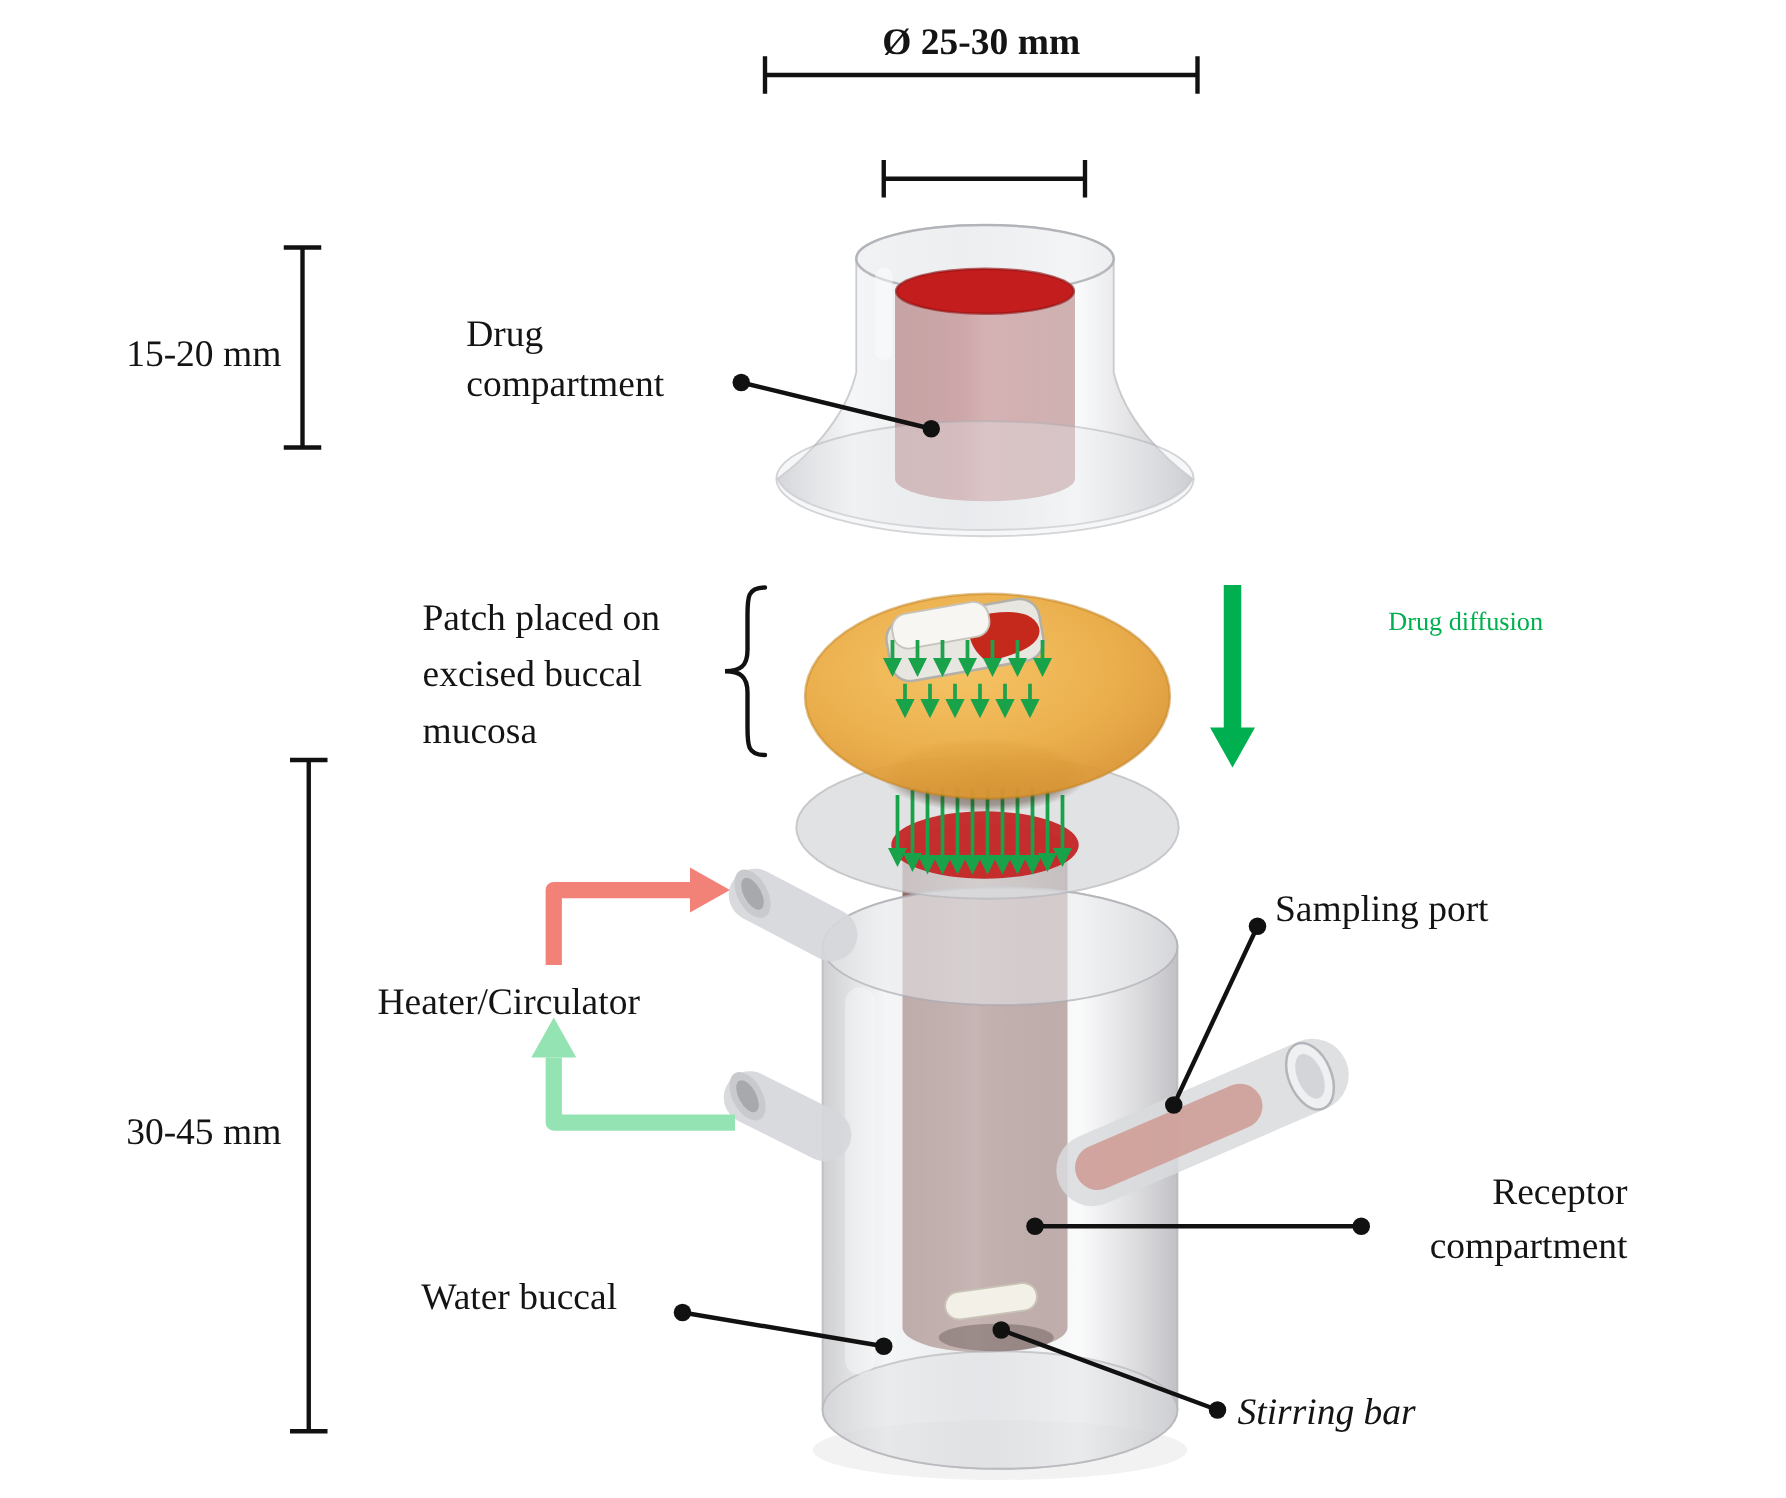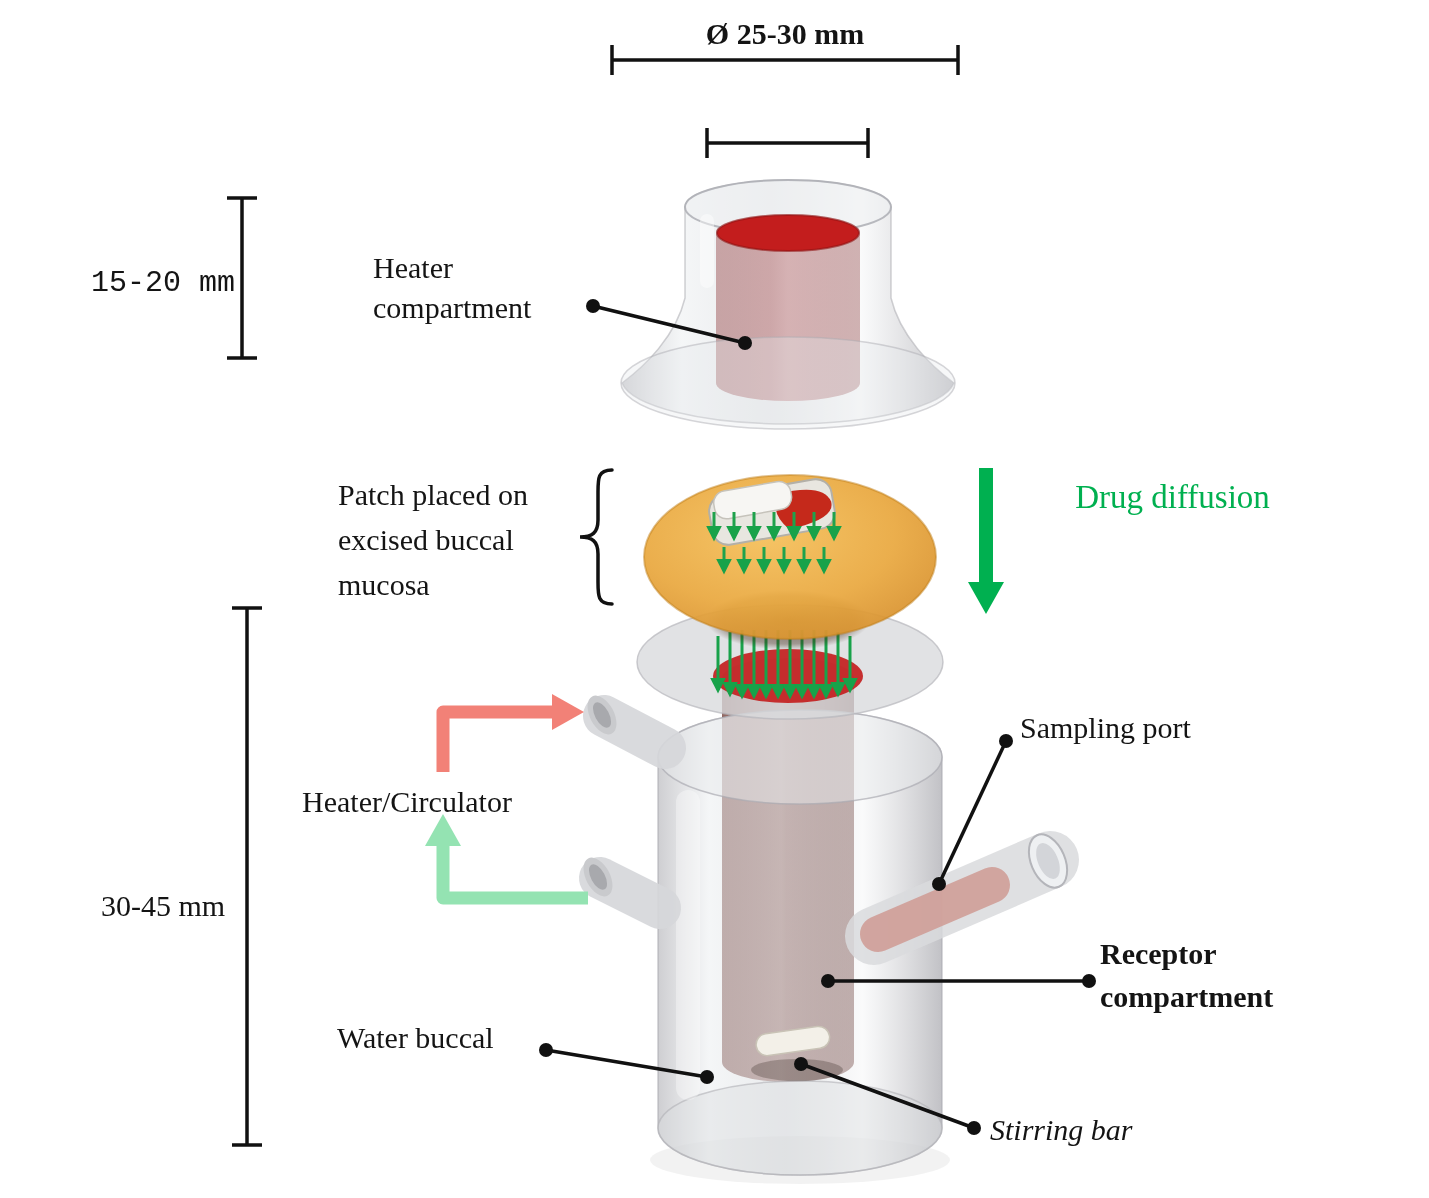--- a/index.html
+++ b/index.html
@@ -19,28 +19,28 @@
   .art{position:absolute;left:0;top:0;}
   .label{
     position:absolute;
     font-size:30px;
     line-height:1.33;
     color:var(--ink);
   }
   .label span{display:block;}
   .l-dim-top{left:655px;top:14px;width:260px;text-align:center;font-weight:bold;}
   .l-dim-mid{left:657px;top:92px;width:260px;text-align:center;}
-  .l-h1{left:88px;top:264px;width:150px;text-align:center;font-family:Liberation Mono, monospace;}
+  .l-h1{left:88px;top:264px;width:150px;text-align:center;}
   .l-h2{left:88px;top:844px;width:150px;text-align:center;margin-top:42px;}
   .l-donor{left:373px;top:248px;line-height:40px;}
   .l-patch{left:320px;top:472px;line-height:45px;margin-left:18px;}
-  .l-diff{left:1000px;top:468px;width:345px;text-align:center;color:var(--green);font-size:33px;line-height:58px;}
+  .l-diff{left:1000px;top:468px;width:345px;text-align:center;color:var(--green);font-size:21px;line-height:58px;}
   .l-heater{left:302px;top:782px;}
   .l-sampling{left:1020px;top:708px;}
-  .l-receptor{left:1100px;top:932px;width:235px;text-align:left;line-height:43px;font-weight:bold;}
+  .l-receptor{left:1067px;top:932px;width:235px;text-align:right;line-height:43px;}
   .l-water{left:337px;top:1018px;}
   .l-stir{left:990px;top:1110px;font-style:italic;}
 </style>
 </head>
 <body>
 
 <div class="stage">
 
   <svg class="art" width="1429" height="1198" viewBox="0 0 1429 1198">
     <defs>
@@ -216,21 +216,21 @@
           <circle cx="801" cy="1064" r="7"></circle>
       </g>
     </g>
   </svg>
 
   <div class="label l-dim-top">Ø 25-30 mm</div>
   <div class="label l-h1">15-20 mm</div>
   <div class="label l-h2">30-45 mm</div>
 
   <div class="label l-donor">
-    <span>Heater</span>
+    <span>Drug</span>
     <span>compartment</span>
   </div>
 
   <div class="label l-patch">
     <span>Patch placed on</span>
     <span>excised buccal</span>
     <span>mucosa</span>
   </div>
 
   <div class="label l-diff">

